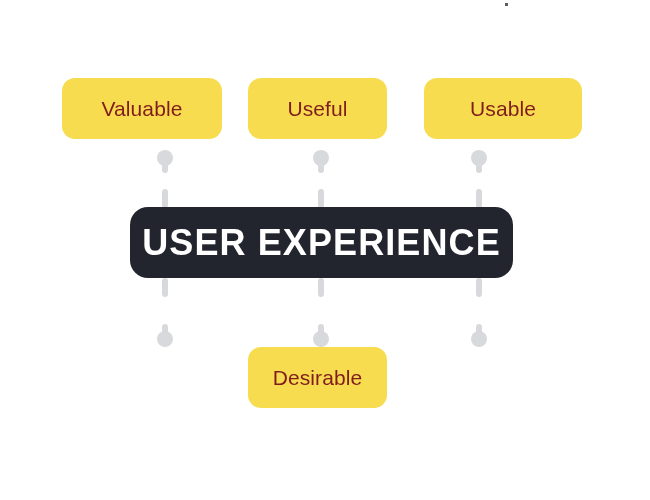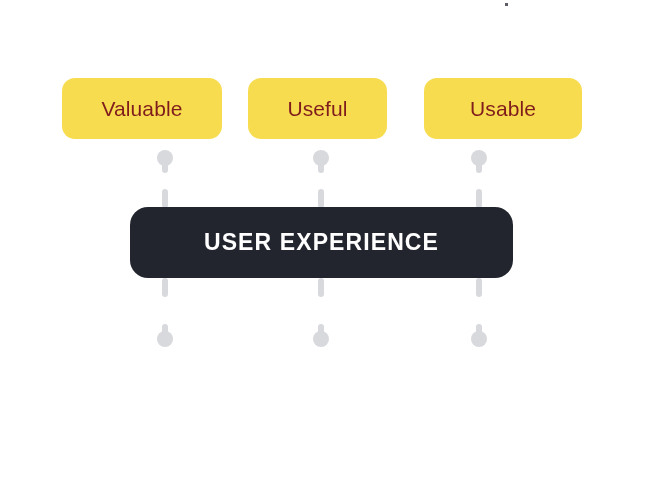--- a/index.html
+++ b/index.html
@@ -52,21 +52,21 @@
     top: 207px;
     width: 383px;
     height: 71px;
     box-sizing: border-box;
     display: flex;
     align-items: center;
     justify-content: center;
     border-radius: 18px;
     background: #22242e;
     color: #ffffff;
-    font-size: 23px;
+    font-size: 36px;
     font-weight: bold;
     letter-spacing: 1.1px;
     line-height: 1;
     white-space: nowrap;
   }
 
   
   .connector {
     position: absolute;
     width: 18px;
@@ -162,17 +162,18 @@
     <div class="conn-dot"></div>
   </div>
 
   <div class="connector lower conn-c3">
     <div class="conn-dash"></div>
     <div class="conn-stem"></div>
     <div class="conn-dot"></div>
   </div>
 
 
+  <div class="node bottom col-2">Desirable</div>
 
 
   <div id="stray-mark"></div>
 
 </div>
 
 </body></html>

